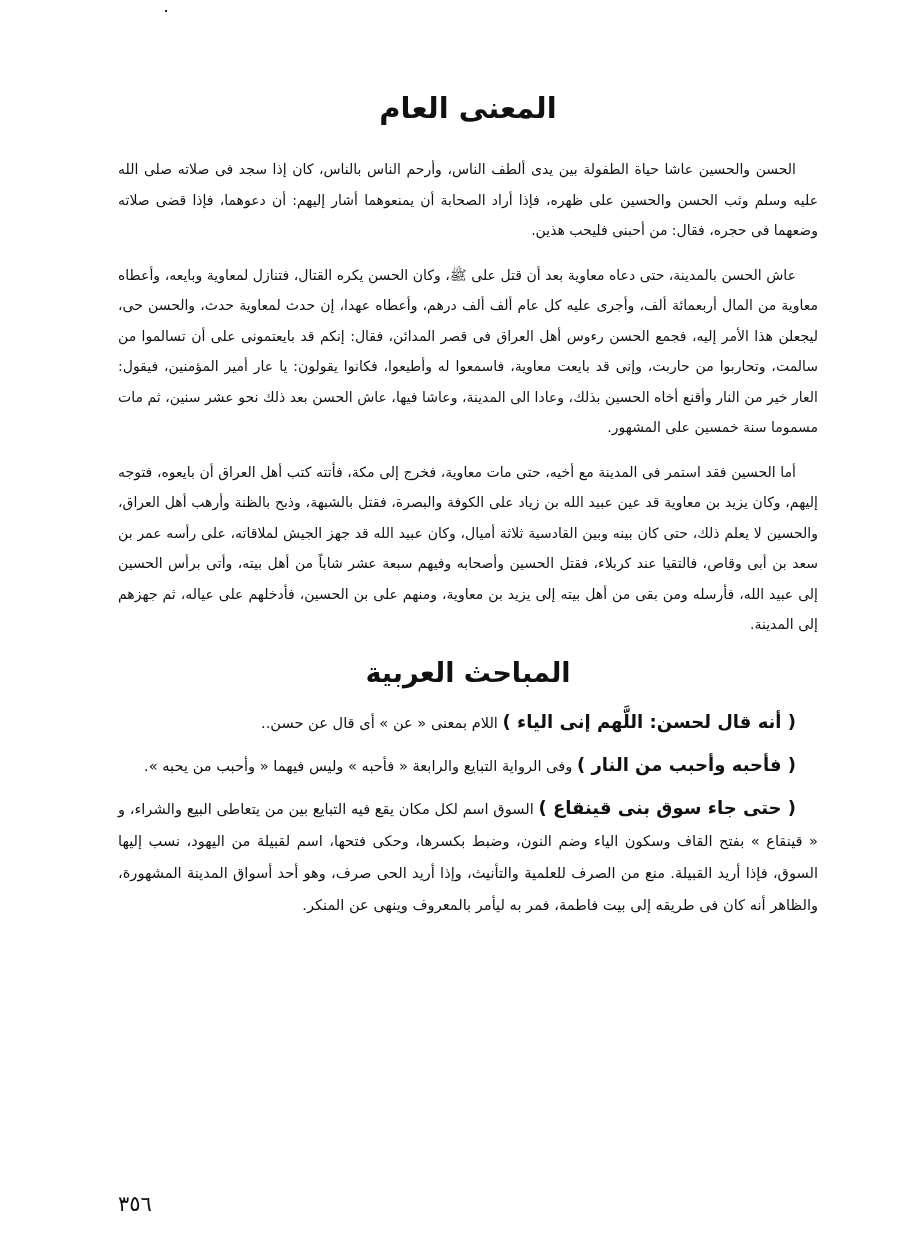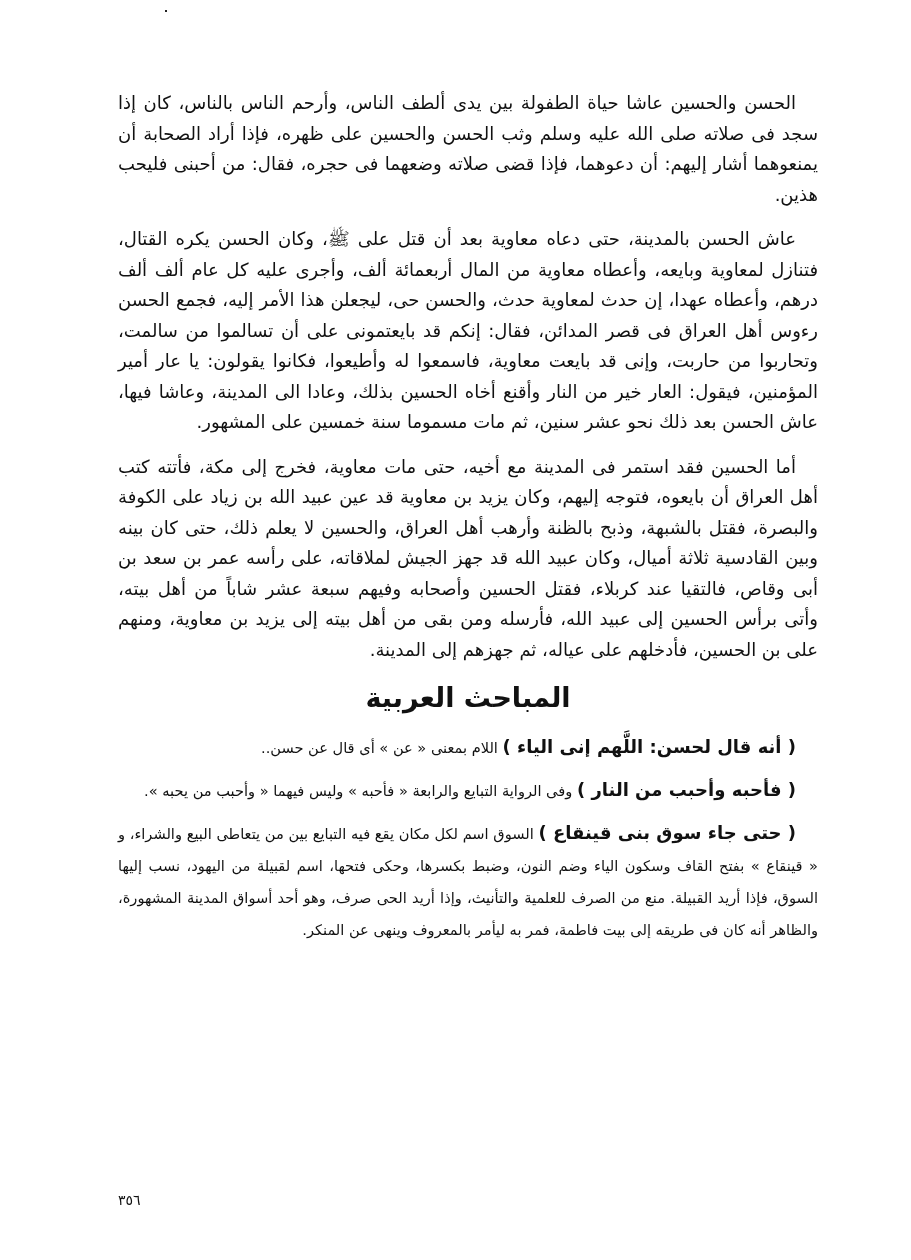--- a/index.html
+++ b/index.html
@@ -1,32 +1,33 @@
 <!DOCTYPE html>
 <html lang="ar" dir="rtl"><head>
 <meta charset="utf-8">
 <style>
   html, body { margin: 0; padding: 0; background: #ffffff; }
   body { width: 911px; height: 1260px; position: relative; overflow: hidden; color: #111; }
   .page { position: absolute; left: 118px; top: 88px; width: 700px; direction: rtl;
           font-family: "DejaVu Sans", sans-serif; }
   .title { text-align: center; font-size: 29px; font-weight: bold; margin: 0 0 26px 0; line-height: 40px; }
-  .para { font-size: 18px; line-height: 30.5px; text-align: justify; text-align-last: right; margin: 0 0 14px 0; text-indent: 22px; }
+  .para { font-size: 14px; line-height: 30.5px; text-align: justify; text-align-last: right; margin: 0 0 14px 0; text-indent: 22px; }
   .section-title { text-align: center; font-size: 27px; font-weight: bold; margin: 2px 0 14px 0; line-height: 38px; }
   .entry { font-size: 14.6px; line-height: 32px; text-align: justify; text-align-last: right; margin: 0 0 10px 0; text-indent: 22px; }
   .entry .term { font-weight: bold; font-size: 18px; }
-  .page-number { position: absolute; left: 118px; top: 1192px; font-family: "DejaVu Sans", sans-serif; font-size: 14px; direction: rtl; }
+  .page-number { position: absolute; left: 118px; top: 1192px; font-family: "DejaVu Sans", sans-serif; font-size: 21px; direction: rtl; }
   .speck { position: absolute; left: 165px; top: 10px; width: 2px; height: 2px; background: #222; }
 </style>
 </head>
 <body>
 
 <div class="speck"></div>
 
 <div class="page">
+  <h1 class="title">المعنى العام</h1>
 
   <p class="para">الحسن والحسين عاشا حياة الطفولة بين يدى ألطف الناس، وأرحم الناس بالناس، كان إذا سجد فى صلاته صلى الله عليه وسلم وثب الحسن والحسين على ظهره، فإذا أراد الصحابة أن يمنعوهما أشار إليهم: أن دعوهما، فإذا قضى صلاته وضعهما فى حجره، فقال: من أحبنى فليحب هذين.</p>
   <p class="para">عاش الحسن بالمدينة، حتى دعاه معاوية بعد أن قتل على ﷺ، وكان الحسن يكره القتال، فتنازل لمعاوية وبايعه، وأعطاه معاوية من المال أربعمائة ألف، وأجرى عليه كل عام ألف ألف درهم، وأعطاه عهدا، إن حدث لمعاوية حدث، والحسن حى، ليجعلن هذا الأمر إليه، فجمع الحسن رءوس أهل العراق فى قصر المدائن، فقال: إنكم قد بايعتمونى على أن تسالموا من سالمت، وتحاربوا من حاربت، وإنى قد بايعت معاوية، فاسمعوا له وأطيعوا، فكانوا يقولون: يا عار أمير المؤمنين، فيقول: العار خير من النار وأقنع أخاه الحسين بذلك، وعادا الى المدينة، وعاشا فيها، عاش الحسن بعد ذلك نحو عشر سنين، ثم مات مسموما سنة خمسين على المشهور.</p>
   <p class="para">أما الحسين فقد استمر فى المدينة مع أخيه، حتى مات معاوية، فخرج إلى مكة، فأتته كتب أهل العراق أن بايعوه، فتوجه إليهم، وكان يزيد بن معاوية قد عين عبيد الله بن زياد على الكوفة والبصرة، فقتل بالشبهة، وذبح بالظنة وأرهب أهل العراق، والحسين لا يعلم ذلك، حتى كان بينه وبين القادسية ثلاثة أميال، وكان عبيد الله قد جهز الجيش لملاقاته، على رأسه عمر بن سعد بن أبى وقاص، فالتقيا عند كربلاء، فقتل الحسين وأصحابه وفيهم سبعة عشر شاباً من أهل بيته، وأتى برأس الحسين إلى عبيد الله، فأرسله ومن بقى من أهل بيته إلى يزيد بن معاوية، ومنهم على بن الحسين، فأدخلهم على عياله، ثم جهزهم إلى المدينة.</p>
 
   <h2 class="section-title">المباحث العربية</h2>
 
   <p class="entry">
     <span class="term">( أنه قال لحسن: اللَّهم إنى الياء )</span>
     <span>اللام بمعنى « عن » أى قال عن حسن..</span>

